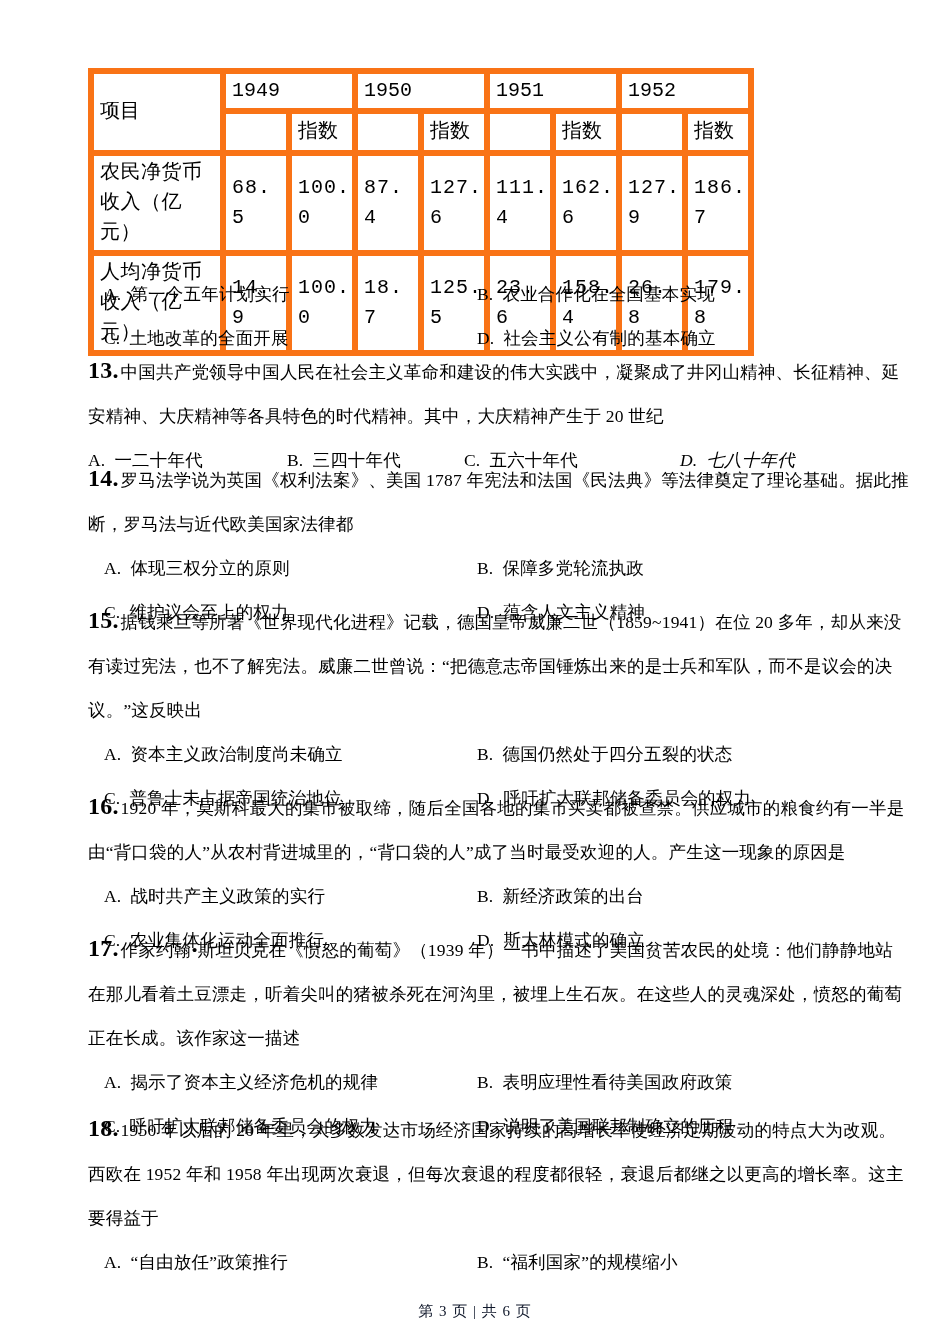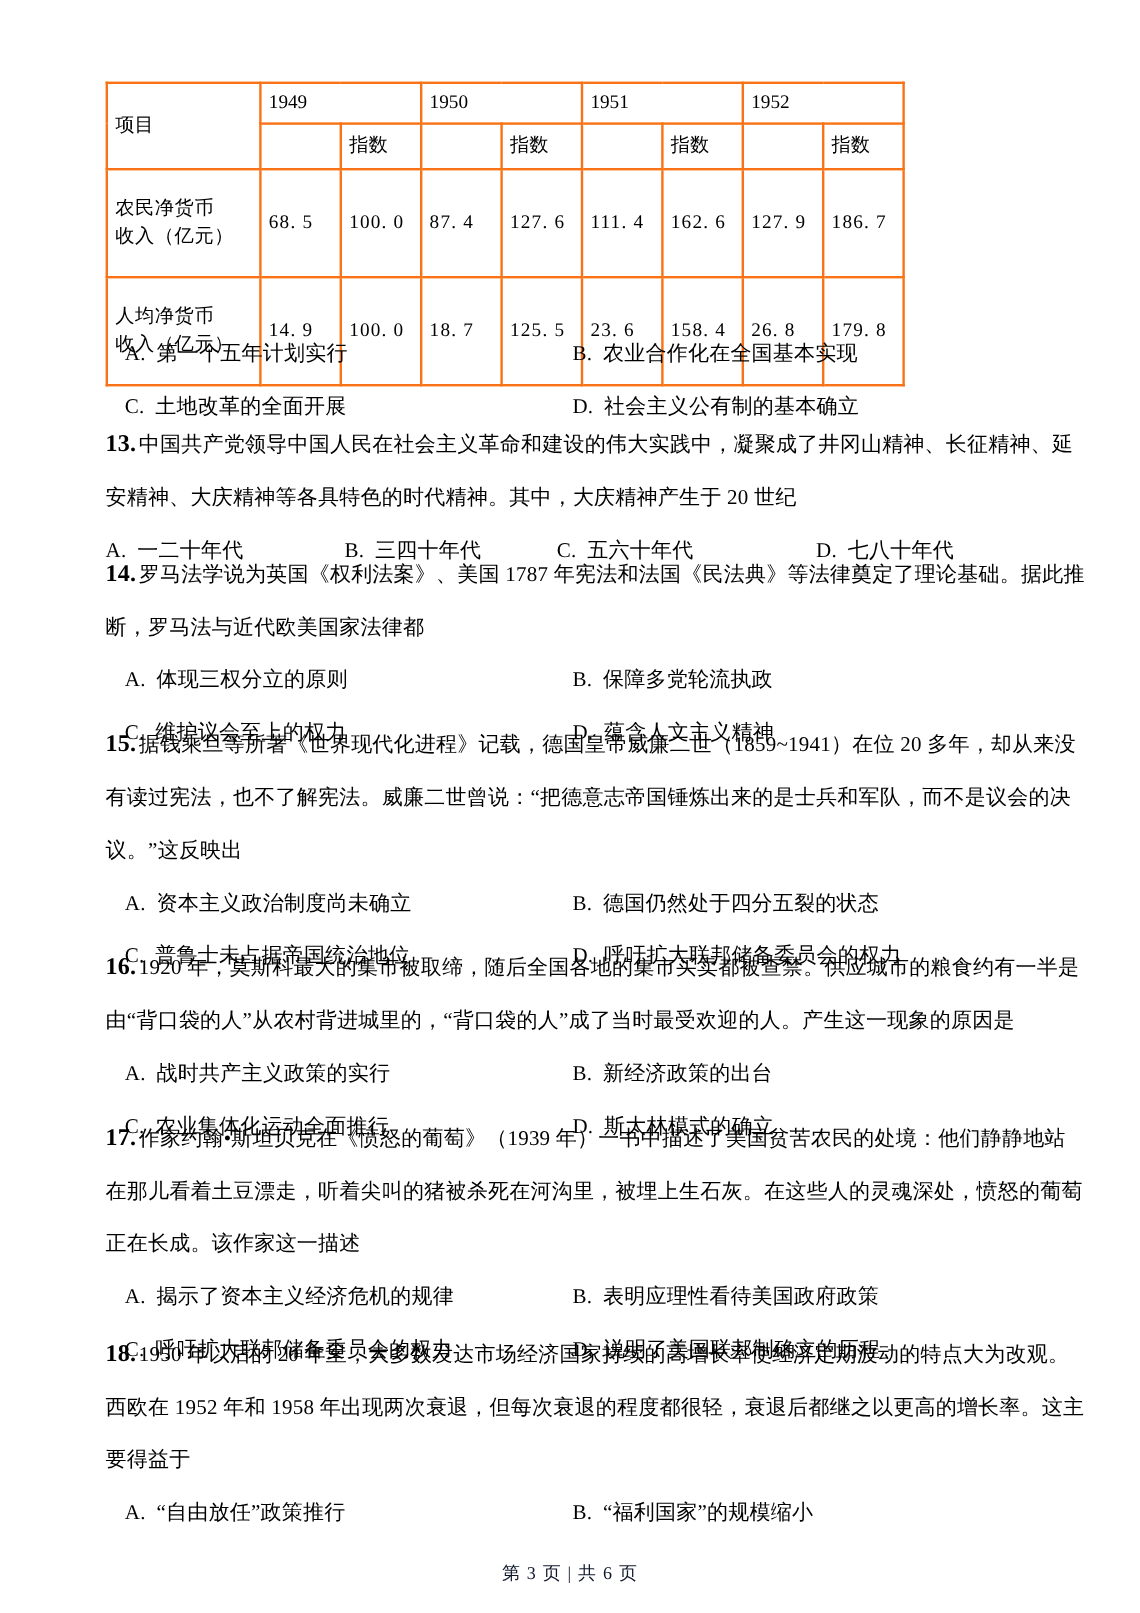--- a/index.html
+++ b/index.html
@@ -29,24 +29,24 @@
     left: 88px;
     top: 68px;
     width: 666px;
   }
   table.data {
     border-collapse: collapse;
     width: 666px;
     table-layout: fixed;
   }
   table.data td, table.data th {
-    border: 2px solid #f97316;
+    border: 6px solid #f97316;
     font-weight: normal;
-    font-size: 16px;
-    font-family: Liberation Serif, serif;
+    font-size: 20px;
+    font-family: Liberation Mono, monospace;
     padding: 2px 6px;
     vertical-align: middle;
     line-height: 1.5;
   }
   td.item-head {
     width: 114px;
     text-align: left;
     padding-left: 10px;
     font-size: 17px;
   }
@@ -90,21 +90,21 @@
   }
   .qline {
     font-size: 17.5px;
     line-height: 44px;
     white-space: nowrap;
     letter-spacing: 0.2px;
   }
   .qnum {
     font-weight: bold;
     font-family: "Liberation Serif", "DejaVu Serif", serif;
-    font-size: 20px;
+    font-size: 24px;
     margin-right: 2px;
   }
   .opts {
     position: relative;
     height: 44px;
   }
   .opt {
     position: absolute;
     font-size: 17.5px;
     line-height: 44px;
@@ -112,21 +112,21 @@
     letter-spacing: 0.2px;
   }
   .opt .lt {
     margin-right: 9px;
   }
   .colA { left: 16px; }
   .colB { left: 389px; }
   .q13 .colA { left: 0px; }
   .q13 .colB { left: 199px; }
   .q13 .colC { left: 376px; }
-  .q13 .colD { left: 592px; }
+  .q13 .colD { left: 592px; font-style: italic; }
 
   
   .footer {
     position: absolute;
     left: 0;
     top: 1302px;
     width: 950px;
     text-align: center;
     font-size: 15px;
     color: #0f172a;

